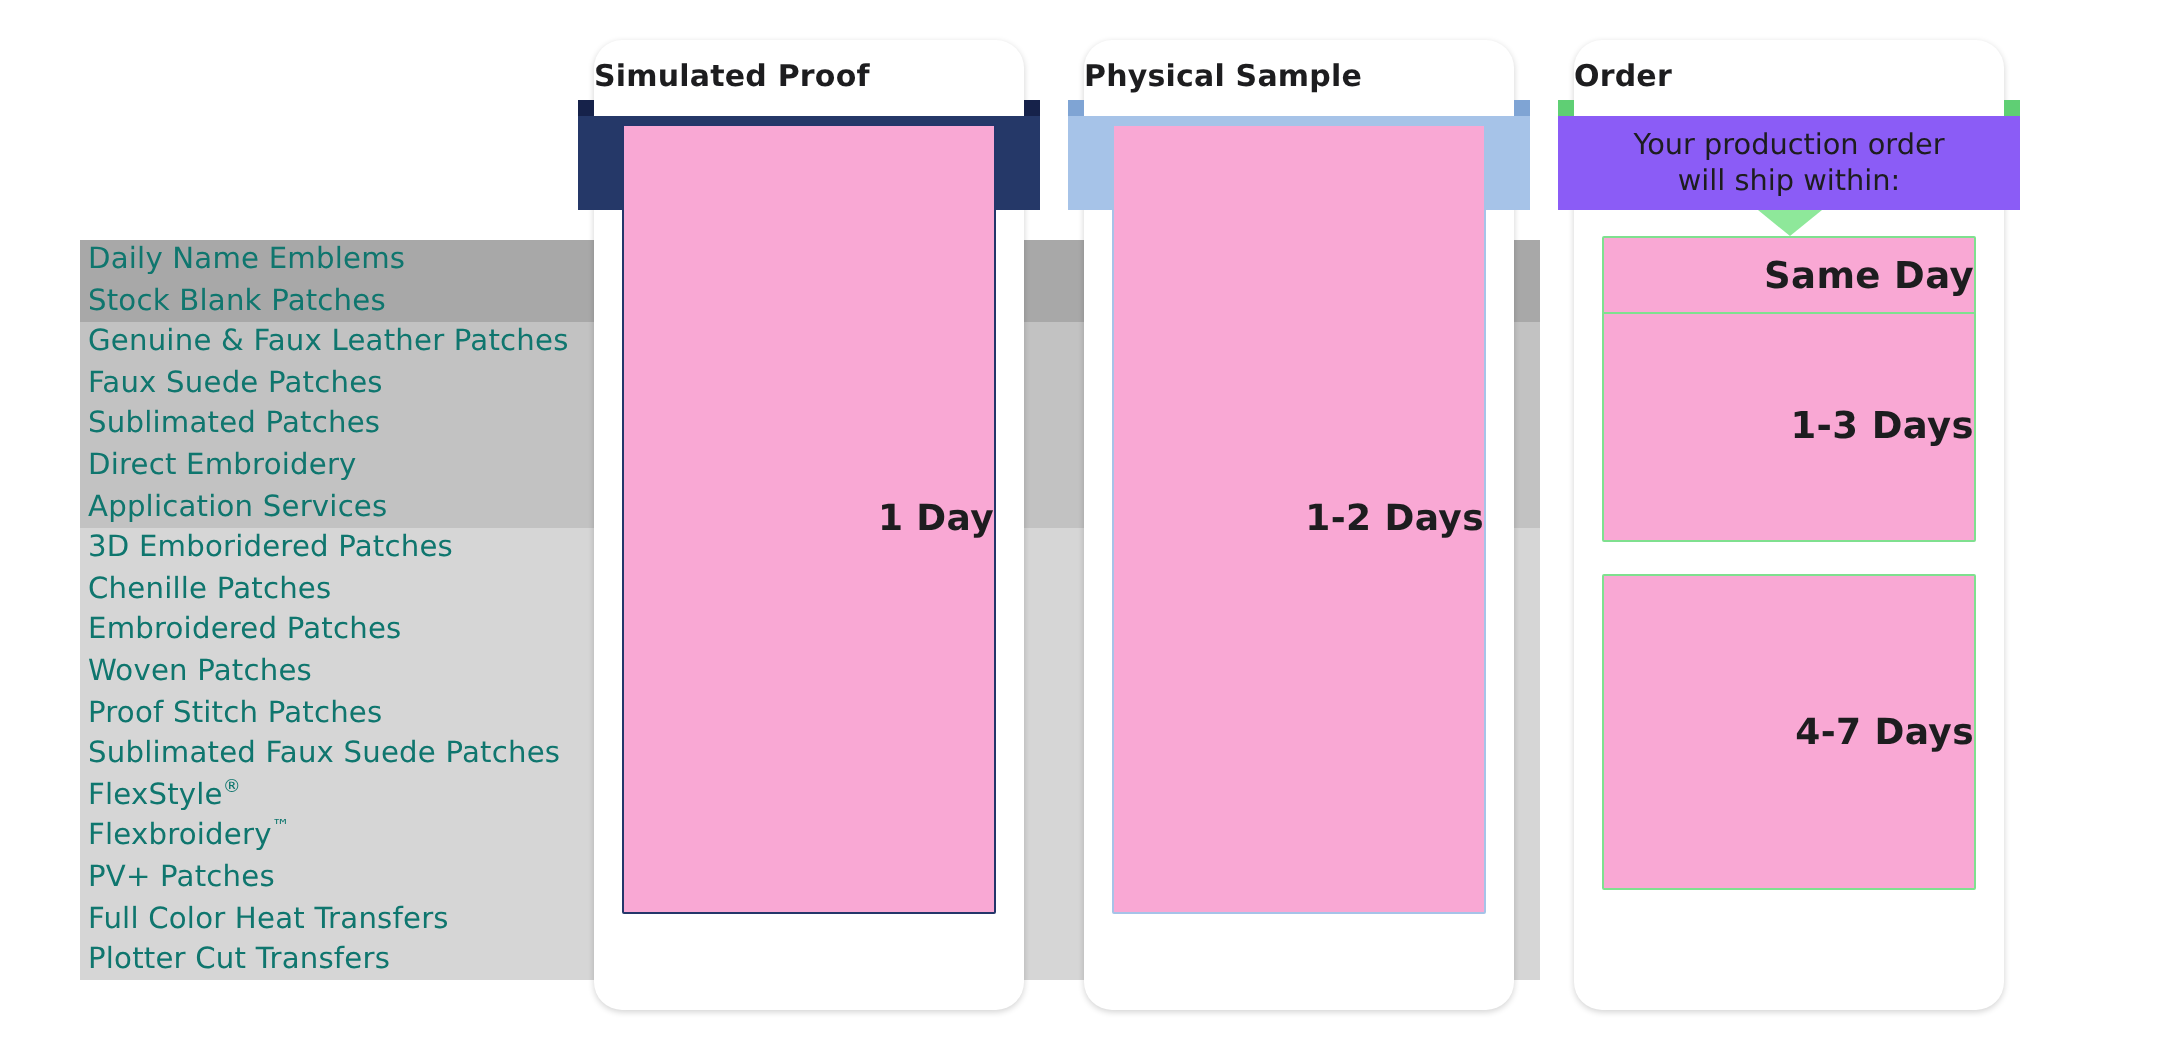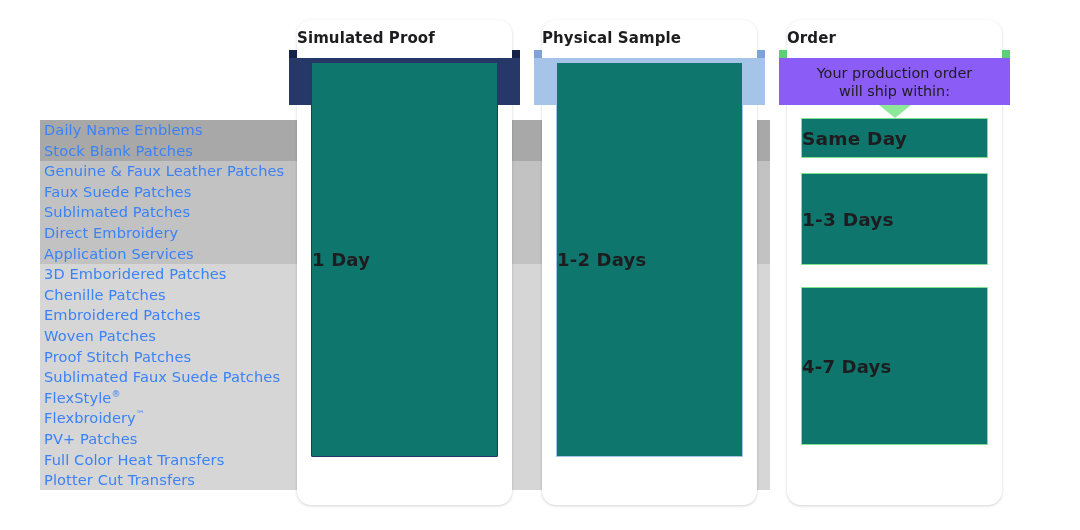--- a/index.html
+++ b/index.html
@@ -15,21 +15,21 @@
   
   .band{position:absolute;left:40px;}
   .band-dark{background:#a8a8a8;}
   .band-mid{background:#c2c2c2;}
   .band-light{background:#d6d6d6;}
 
   
   #list{position:absolute;left:44px;top:120px;width:270px;}
   .list-item{
     height:20.6px;line-height:20.6px;
-    font-size:14.6px;color:#3b82f6;
+    font-size:14.6px;color:#0f766e;
     white-space:nowrap;
     letter-spacing:.1px;
   }
   .list-item sup{font-size:9px;vertical-align:super;line-height:0;}
 
   
   .col{position:absolute;top:20px;width:215px;height:485px;}
   .card{
     position:absolute;left:0;top:0;width:215px;height:485px;
     background:#ffffff;border-radius:14px;
@@ -54,22 +54,22 @@
     border-left:16px solid transparent;
     border-right:16px solid transparent;
   }
   .fold{position:absolute;top:-8px;width:8px;height:8px;}
   .fold.l{left:0;}
   .fold.r{right:0;}
 
   
   .vbox{
     position:absolute;left:14px;width:187px;
-    border-radius:1px;background:#0f766e;
-    display:flex;align-items:center;justify-content:flex-start;
+    border-radius:1px;background:#f9a8d4;
+    display:flex;align-items:center;justify-content:flex-end;
     font-size:18.5px;font-weight:bold;color:#1d1d1f;
     box-sizing:border-box;
     letter-spacing:.2px;
   }
   .vbox.big{font-size:18px;}
 
   
   #col1{left:297px;}
   #col1 .banner{background:#253868;color:#ffffff;}
   #col1 .banner-arrow{border-top:13px solid #253868;}
@@ -160,21 +160,21 @@
           <div>
             <div>Your production order</div>
             <div>will ship within:</div>
           </div>
           <span class="fold r"></span>
         </div>
         <div class="banner-arrow"></div>
         <div class="vbox" style="top: 98px; height: 40px;">
           <span>Same Day</span>
         </div>
-        <div class="vbox" style="top: 153px; height: 92px;">
+        <div class="vbox" style="top: 136px; height: 115px;">
           <span>1-3 Days</span>
         </div>
         <div class="vbox big" style="top: 267px; height: 158px;">
           <span>4-7 Days</span>
         </div>
       </div>
     </div>
 </div>
 
 </body></html>

